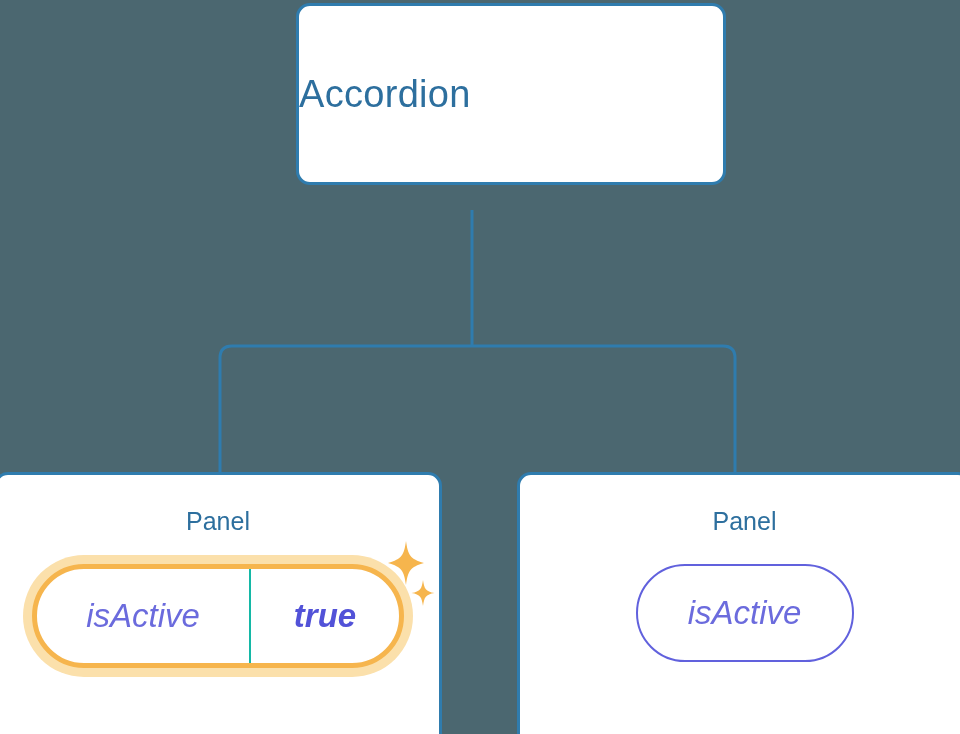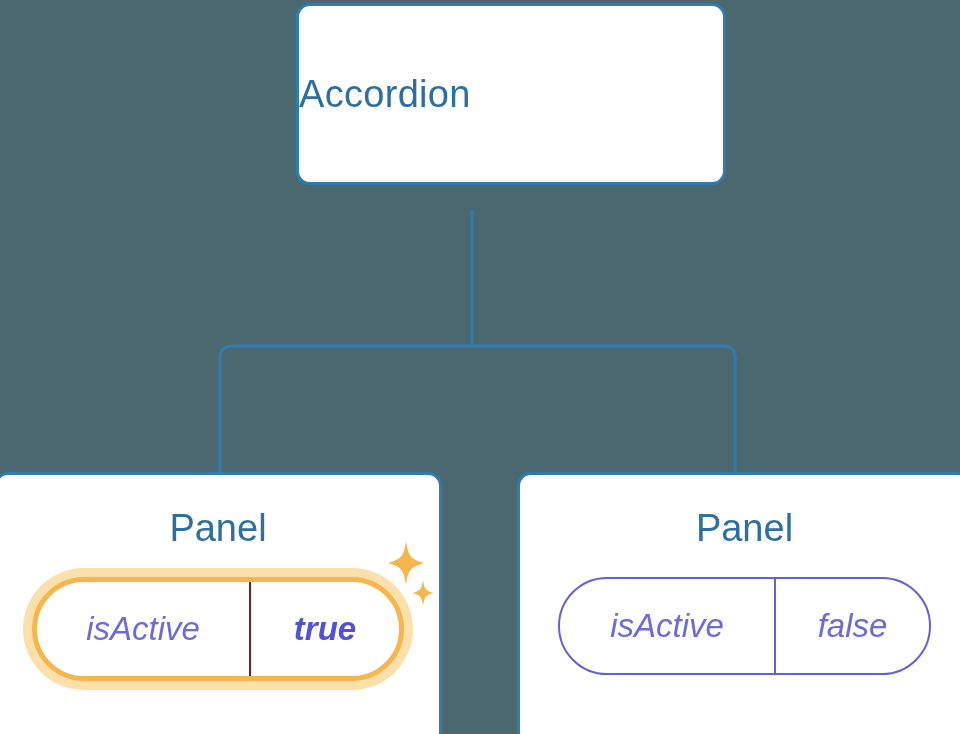--- a/index.html
+++ b/index.html
@@ -75,21 +75,21 @@
     width: 448px;
   }
 
   #node-panel-right {
     left: 517px;
     width: 455px;
   }
 
   .panel-title {
     color: #2d6f9e;
-    font-size: 38px;
+    font-size: 25px;
     font-weight: 400;
     line-height: 1;
     white-space: nowrap;
   }
 
   
   .pill-wrap {
     position: relative;
     margin-top: 30px;
     font-style: italic;
@@ -142,21 +142,21 @@
     font-size: 33px;
     padding: 0 28px;
     min-width: 212px;
   }
   .pill-hl .pill-val {
     color: #5252d8;
     font-size: 33px;
     font-weight: bold;
     padding: 0 28px;
     min-width: 150px;
-    border-left: 2px solid #7f1d1d;
+    border-left: 2px solid #14b8a6;
   }
 
   
   .pill-glow {
     position: absolute;
     left: -9px;
     top: -9px;
     right: -9px;
     bottom: -9px;
     border-radius: 999px;
@@ -211,18 +211,17 @@
     <path d="M 28 3 C 30 17 32 21 46 25 C 32 29 30 33 28 47 C 26 33 24 29 10 25 C 24 21 26 17 28 3 Z" fill="#f6b54d"></path>
     <path d="M 45 42 C 46.3 51 47.6 53.5 56.5 55 C 47.6 56.5 46.3 59 45 68 C 43.7 59 42.4 56.5 33.5 55 C 42.4 53.5 43.7 51 45 42 Z" fill="#f6b54d"></path>
   </svg>
 
   <div class="node panel-node" id="node-panel-right">
     <span class="panel-title">Panel</span>
 
     <div class="pill-wrap">
       <div class="pill pill-default">
         <div class="pill-cell pill-key">isActive</div>
-        <div class="pill-cell pill-val">false</div>
       </div>
     </div>
   </div>
 
 </div>
 
 </body></html>

